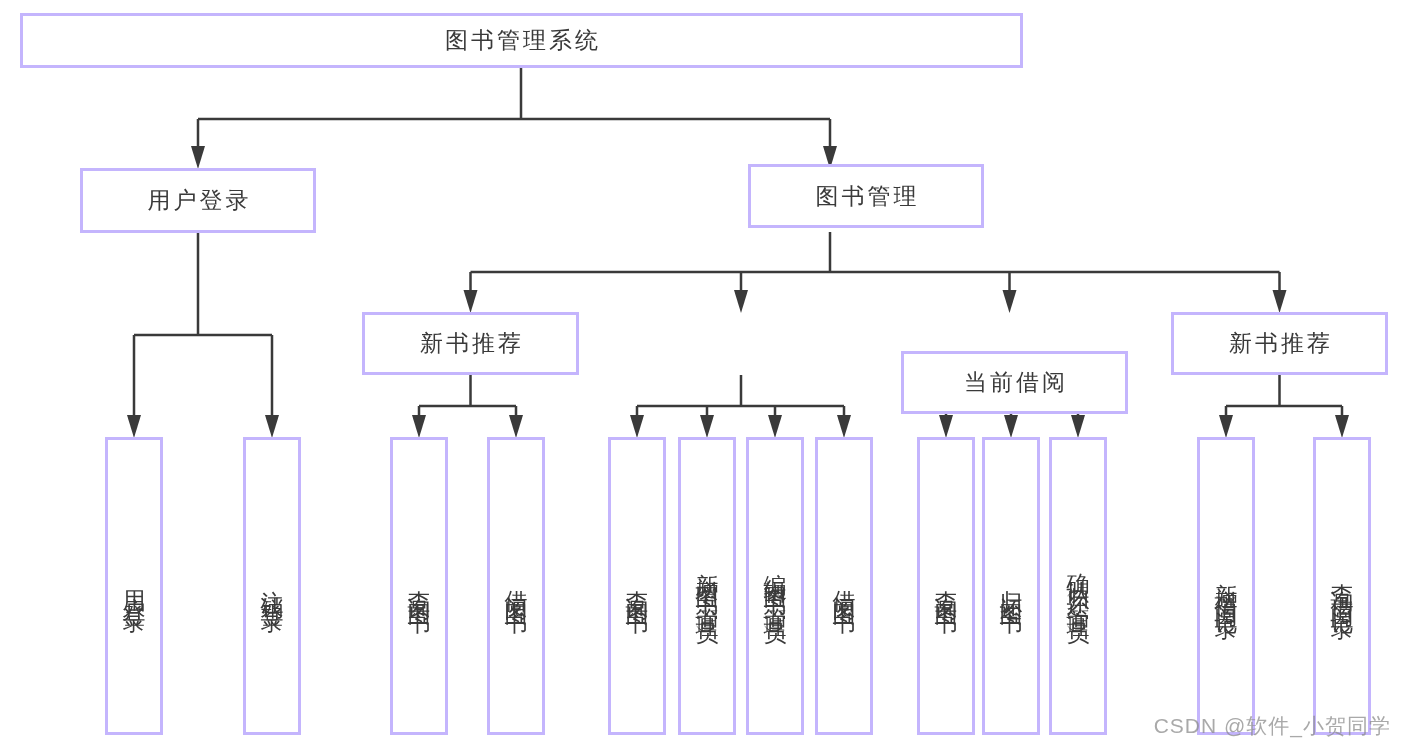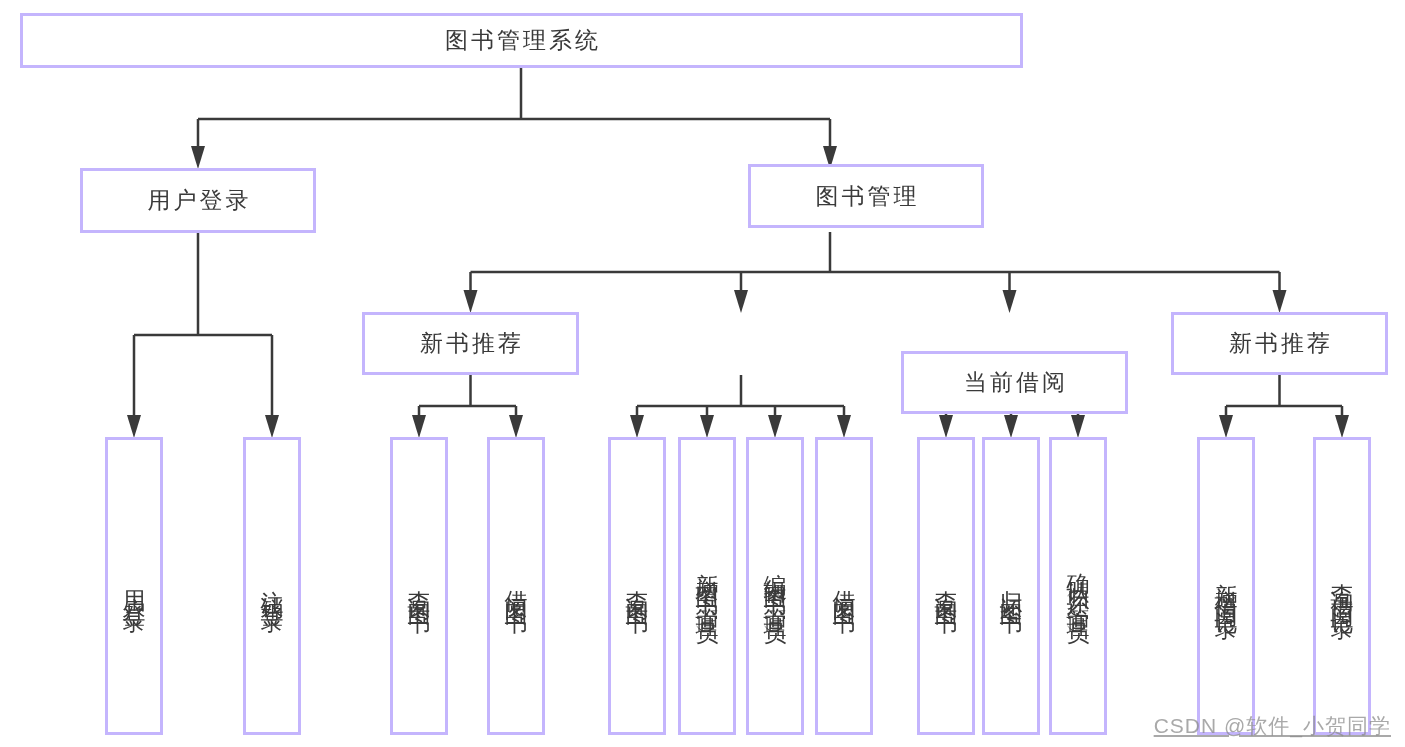--- a/index.html
+++ b/index.html
@@ -42,21 +42,20 @@
   }
   .watermark {
     position: absolute;
     top: 712px;
     right: 14px;
     z-index: 2;
     font-size: 21px;
     color: rgba(140, 140, 140, 0.75);
     letter-spacing: 1px;
     white-space: nowrap;
-    text-decoration: underline;
   }
 </style>
 </head>
 <body>
 
 <div class="canvas">
 
   <svg class="connectors" viewBox="0 0 1405 747" xmlns="http://www.w3.org/2000/svg">
     <g stroke="#3a3a3a" stroke-width="2.5" fill="none">
 

